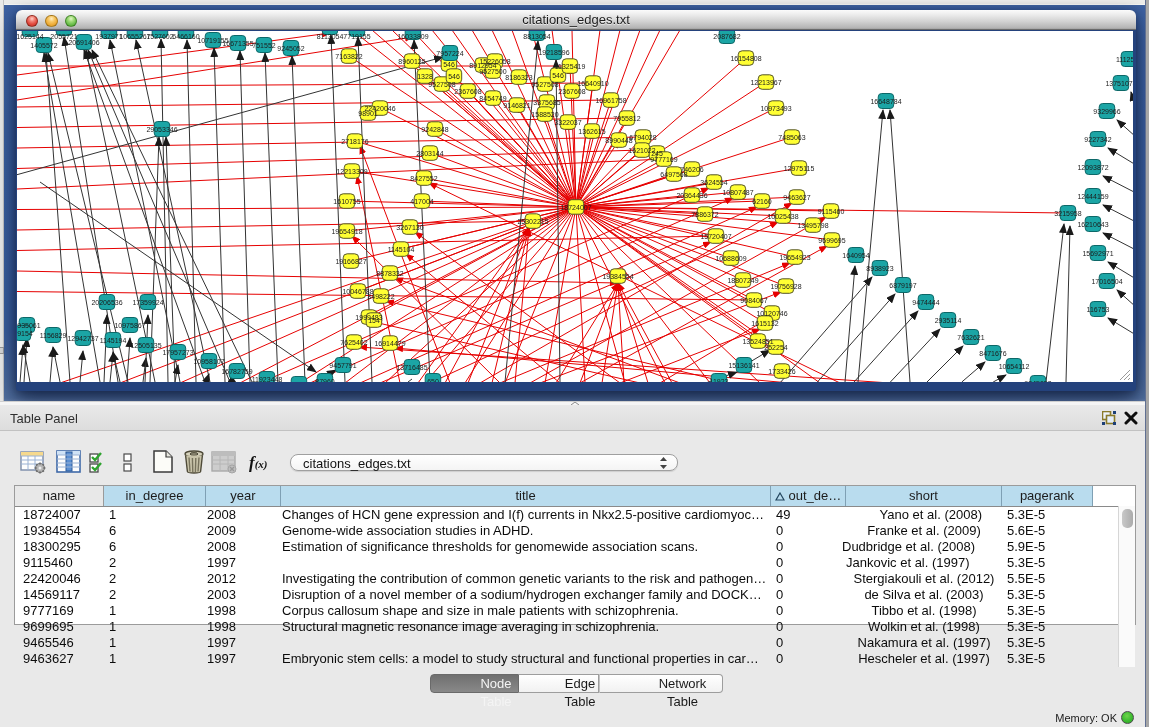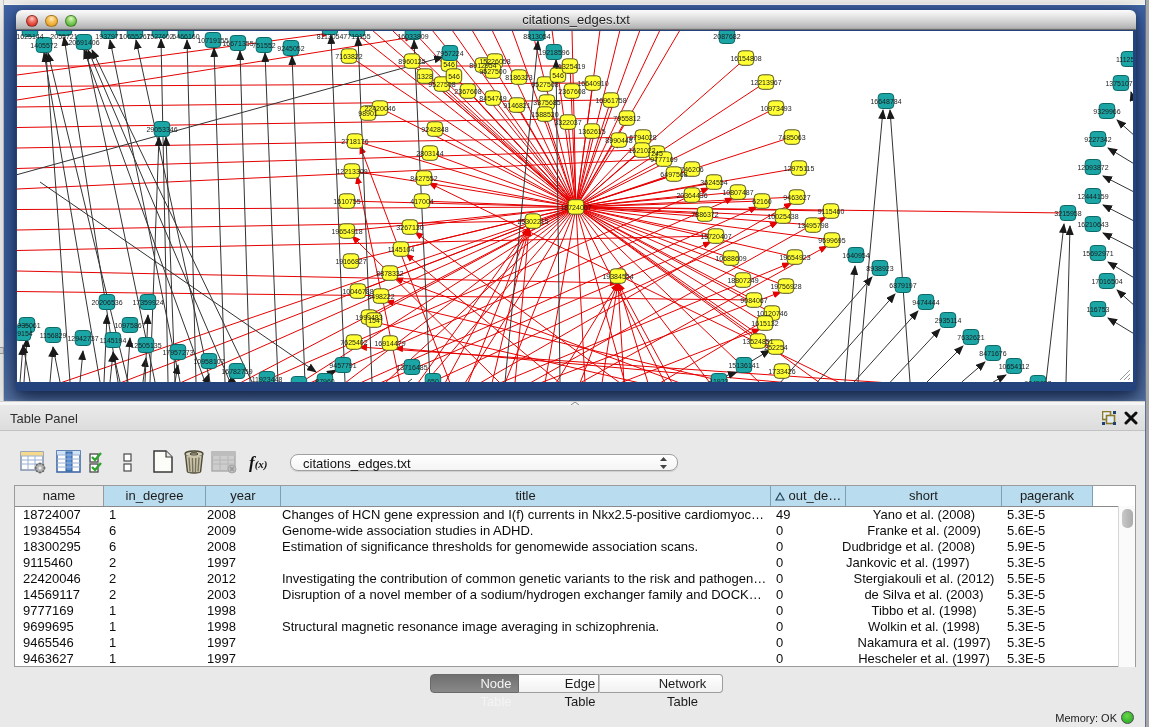--- a/index.html
+++ b/index.html
@@ -44,21 +44,21 @@
   
   #panel { left:0; top:431px; width:1149px; height:296px; background:#e9e9e9; }
 
   
   #combo { position:absolute; left:290px; top:23px; width:388px; height:17px;
     background:linear-gradient(180deg,#ffffff,#f4f4f4); border:1px solid #9f9f9f;
     border-radius:8px; box-shadow:0 1px 1px rgba(0,0,0,.12); }
   #combo .ct { position:absolute; left:12px; top:1px; font-size:13px; color:#111; }
 
   
-  #tbl { position:absolute; left:14px; top:54px; width:1122px; height:182px;
+  #tbl { position:absolute; left:14px; top:54px; width:1122px; height:140px;
     background:#fff; border:1px solid #9b9b9b; }
   .hrow { position:absolute; left:0; top:0; height:20px; }
   .hc { position:absolute; top:0; height:20px; background:#b9dcee;
     border-right:1px solid #7fa0b4; font-size:13px; color:#1c1c1c;
     text-align:center; line-height:19px; overflow:hidden; white-space:nowrap; }
   .hfirst { background:#e8e8e8; border-right:1px solid #9a9a9a; }
   .hdrline { position:absolute; left:0; top:20px; width:1104px; height:1px; background:#8a8a8a; }
   .rows { position:absolute; left:0; top:21px; width:1104px; height:160px;
     font-size:13px; color:#0c0c0c; }
   .r { position:absolute; left:0; width:1104px; height:16px; line-height:15px; white-space:nowrap; }
@@ -744,21 +744,21 @@
       <div class="hc" style="left:987px;width:91px">pagerank</div>
     </div>
     <div class="hdrline"></div>
     <div class="rows">
         <div class="r" style="top:0px">
           <div class="c" style="left:8px;width:80px">18724007</div>
           <div class="c" style="left:94px;width:95px">1</div>
           <div class="c" style="left:192px;width:72px">2008</div>
           <div class="c" style="left:267px;width:488px">Changes of HCN gene expression and I(f) currents in Nkx2.5-positive cardiomyoc…</div>
           <div class="c" style="left:761px;width:69px">49</div>
-          <div class="c" style="left:831px;width:156px;text-align:center">Yano et al. (2008)</div>
+          <div class="c" style="left:811px;width:156px;text-align:right">Yano et al. (2008)</div>
           <div class="c" style="left:992px;width:85px">5.3E-5</div>
         </div>
         <div class="r" style="top:16px">
           <div class="c" style="left:8px;width:80px">19384554</div>
           <div class="c" style="left:94px;width:95px">6</div>
           <div class="c" style="left:192px;width:72px">2009</div>
           <div class="c" style="left:267px;width:488px">Genome-wide association studies in ADHD.</div>
           <div class="c" style="left:761px;width:69px">0</div>
           <div class="c" style="left:831px;width:156px;text-align:center">Franke et al. (2009)</div>
           <div class="c" style="left:992px;width:85px">5.6E-5</div>
@@ -795,20 +795,21 @@
           <div class="c" style="left:192px;width:72px">2003</div>
           <div class="c" style="left:267px;width:488px">Disruption of a novel member of a sodium/hydrogen exchanger family and DOCK…</div>
           <div class="c" style="left:761px;width:69px">0</div>
           <div class="c" style="left:831px;width:156px;text-align:center">de Silva et al. (2003)</div>
           <div class="c" style="left:992px;width:85px">5.3E-5</div>
         </div>
         <div class="r" style="top:96px">
           <div class="c" style="left:8px;width:80px">9777169</div>
           <div class="c" style="left:94px;width:95px">1</div>
           <div class="c" style="left:192px;width:72px">1998</div>
+          <div class="c" style="left:267px;width:488px">Corpus callosum shape and size in male patients with schizophrenia.</div>
           <div class="c" style="left:761px;width:69px">0</div>
           <div class="c" style="left:831px;width:156px;text-align:center">Tibbo et al. (1998)</div>
           <div class="c" style="left:992px;width:85px">5.3E-5</div>
         </div>
         <div class="r" style="top:112px">
           <div class="c" style="left:8px;width:80px">9699695</div>
           <div class="c" style="left:94px;width:95px">1</div>
           <div class="c" style="left:192px;width:72px">1998</div>
           <div class="c" style="left:267px;width:488px">Structural magnetic resonance image averaging in schizophrenia.</div>
           <div class="c" style="left:761px;width:69px">0</div>
@@ -820,20 +821,21 @@
           <div class="c" style="left:94px;width:95px">1</div>
           <div class="c" style="left:192px;width:72px">1997</div>
           <div class="c" style="left:761px;width:69px">0</div>
           <div class="c" style="left:831px;width:156px;text-align:center">Nakamura et al. (1997)</div>
           <div class="c" style="left:992px;width:85px">5.3E-5</div>
         </div>
         <div class="r" style="top:144px">
           <div class="c" style="left:8px;width:80px">9463627</div>
           <div class="c" style="left:94px;width:95px">1</div>
           <div class="c" style="left:192px;width:72px">1997</div>
+          <div class="c" style="left:267px;width:488px">Embryonic stem cells: a model to study structural and functional properties in car…</div>
           <div class="c" style="left:761px;width:69px">0</div>
           <div class="c" style="left:831px;width:156px;text-align:center">Hescheler et al. (1997)</div>
           <div class="c" style="left:992px;width:85px">5.3E-5</div>
         </div>
       </div>
     <div id="sbar">
         <div id="sthumb"></div>
       </div>
   </div>
 

